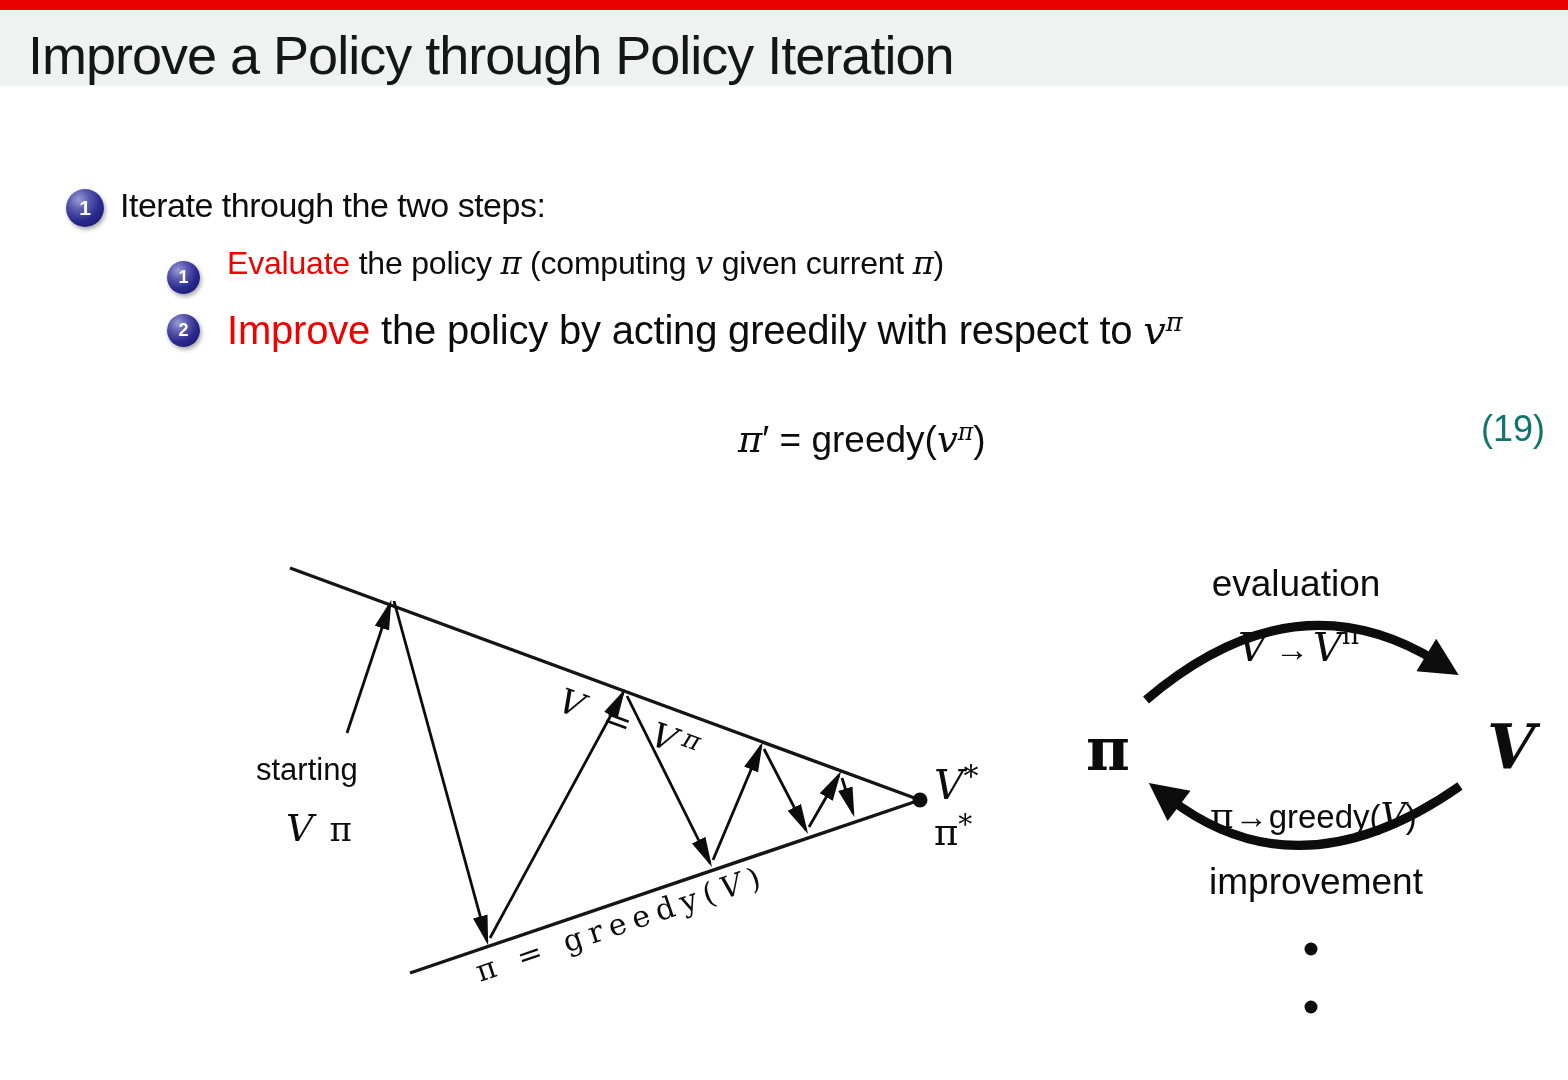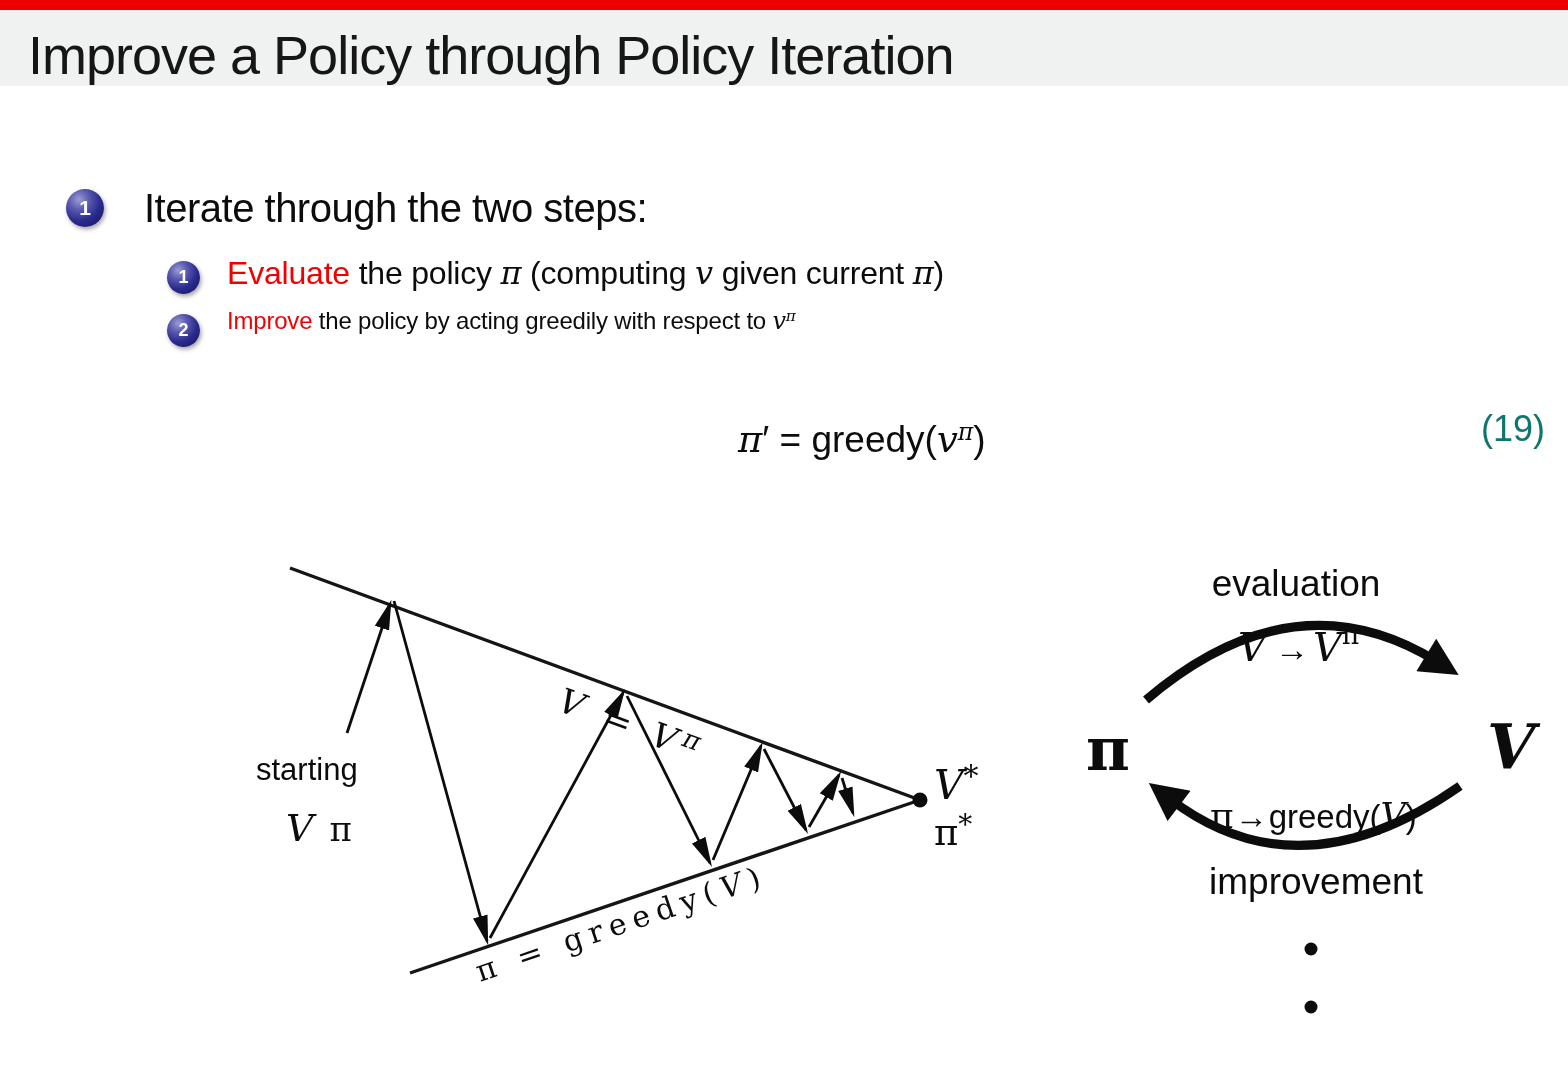--- a/index.html
+++ b/index.html
@@ -16,23 +16,23 @@
   .ball{
     position:absolute;border-radius:50%;color:#ffffff;font-weight:bold;
     display:flex;align-items:center;justify-content:center;
     background:radial-gradient(circle at 34% 28%, #9b9bd4 0%, #5a5ab0 28%, #2a2a8e 58%, #12125e 100%);
     box-shadow:1.5px 2.5px 4px rgba(0,0,0,0.35);
   }
   .ball.lv1{left:66px;top:189px;width:38px;height:38px;font-size:21px;}
   .ball.lv2a{left:167px;top:261px;width:33px;height:33px;font-size:18px;}
   .ball.lv2b{left:167px;top:314px;width:33px;height:33px;font-size:18px;}
   .txt{position:absolute;white-space:nowrap;color:#0c0c0c;}
-  .l1txt{left:144px;top:186px;font-size:40px;letter-spacing:-0.5px;}
-  .sub1txt{left:227px;top:254px;font-size:32px;letter-spacing:-0.2px;}
-  .sub2txt{left:227px;top:307px;font-size:24px;letter-spacing:-0.2px;}
+  .l1txt{left:120px;top:186px;font-size:34px;letter-spacing:-0.5px;}
+  .sub1txt{left:227px;top:244px;font-size:32px;letter-spacing:-0.2px;}
+  .sub2txt{left:227px;top:307px;font-size:40px;letter-spacing:-0.2px;}
   .red{color:#f20000;}
   .mi{font-family:"DejaVu Serif",serif;font-style:italic;}
   .sup{font-size:0.64em;vertical-align:0.5em;}
   .equationrow{left:738px;top:418px;font-size:37px;}
   .eqnum{position:absolute;right:23px;top:408px;font-size:36px;color:#0f766e;}
   svg{position:absolute;overflow:visible;}
   svg text{fill:#0c0c0c;}
   .sv-sans{font-family:"Liberation Sans",sans-serif;}
   .sv-serif{font-family:"DejaVu Serif",serif;}
   .sv-it{font-family:"DejaVu Serif",serif;font-style:italic;}

